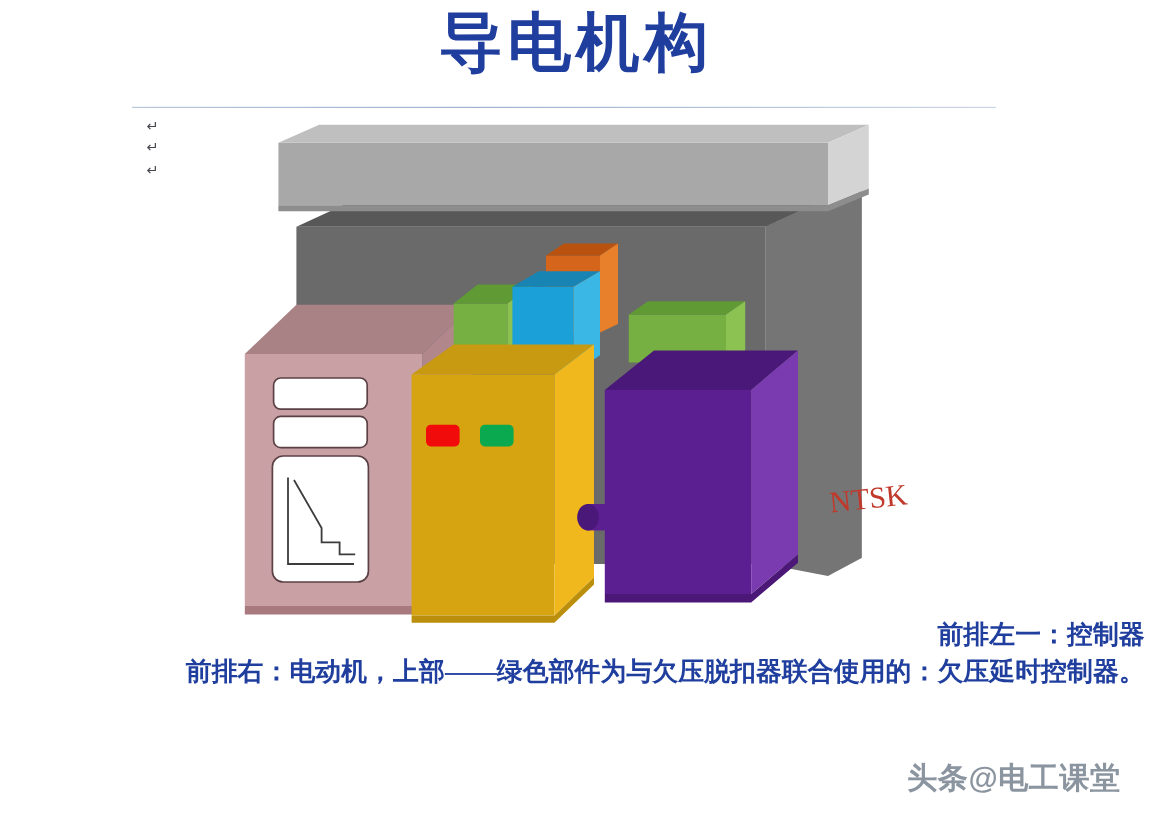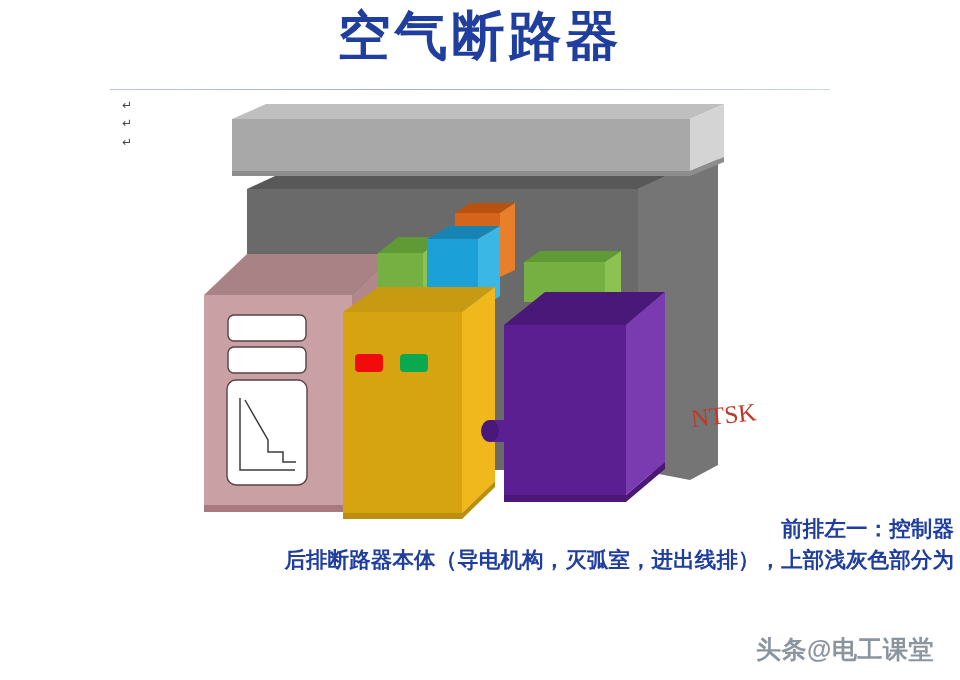--- a/index.html
+++ b/index.html
@@ -97,21 +97,21 @@
     font-size: 25px;
     line-height: 30px;
     letter-spacing: 0.5px;
     white-space: nowrap;
     pointer-events: none;
   }
 </style>
 </head>
 <body>
 
-<div id="slide-title">空气断路器</div>
+<div id="slide-title">导电机构</div>
 
 <div id="title-rule"></div>
 
 <div class="pilcrow" id="pilcrow-1">↵</div>
 <div class="pilcrow" id="pilcrow-2">↵</div>
 <div class="pilcrow" id="pilcrow-3">↵</div>
 
 <div id="breaker-illustration">
 <svg width="960" height="530" viewBox="0 0 960 530" xmlns="http://www.w3.org/2000/svg">
 
@@ -213,16 +213,16 @@
     <rect x="489" y="420" width="22" height="22" fill="#5b1f92"></rect>
     <ellipse cx="490" cy="431" rx="9" ry="11" fill="#4a1878"></ellipse>
   </g>
 
   <text x="692" y="427" font-family="Liberation Serif, DejaVu Serif, serif" font-size="25" font-weight="400" fill="#c0392b" transform="rotate(-6 692 427)">NTSK</text>
 </svg>
 </div>
 
 <div id="caption">
   <div class="cap-line">前排左一：控制器</div>
-  <div class="cap-line">后排断路器本体（导电机构，灭弧室，进出线排），上部浅灰色部分为</div>
+  <div class="cap-line">前排右：电动机，上部——绿色部件为与欠压脱扣器联合使用的：欠压延时控制器。</div>
 </div>
 
 <div id="watermark">头条@电工课堂</div>
 
 </body></html>

